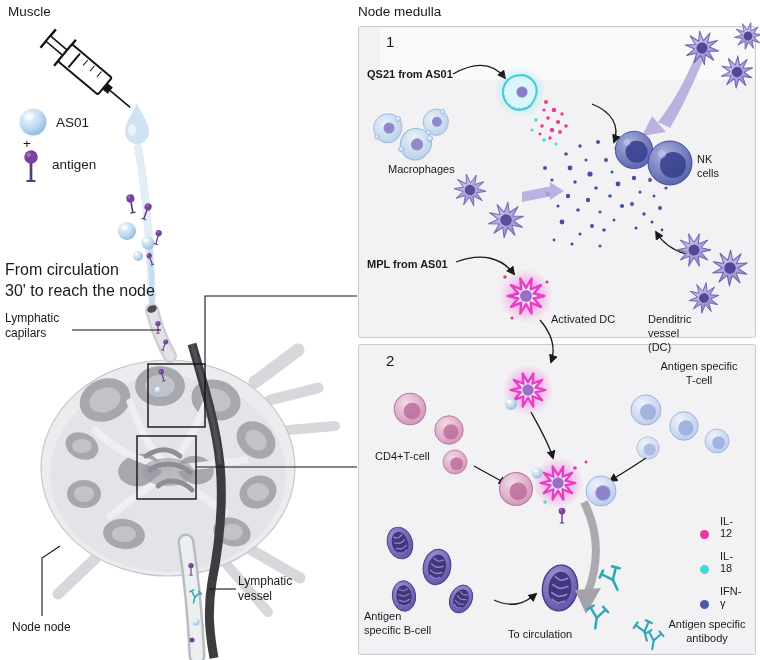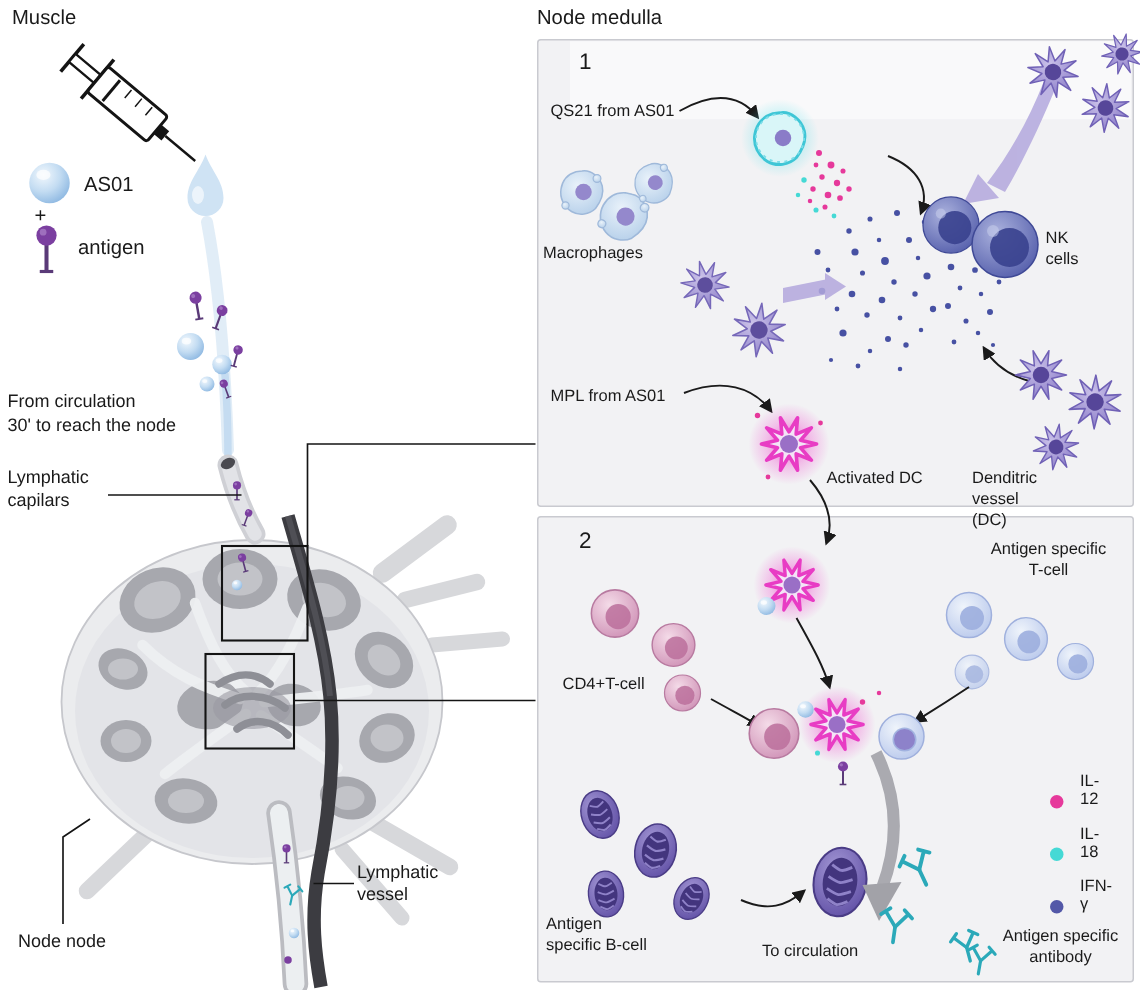--- a/index.html
+++ b/index.html
@@ -2,24 +2,24 @@
 <html><head>
 <meta charset="utf-8">
 <style>
   *{margin:0;padding:0;box-sizing:border-box}
   html,body{width:760px;height:660px;background:#ffffff;overflow:hidden}
   body{font-family:"Liberation Sans", sans-serif;position:relative;color:#1a1a1a}
   #stage{position:absolute;left:0;top:0;width:672px;height:660px}
   #art{position:absolute;left:0;top:0}
   .lbl{position:absolute;font-size:11px;line-height:1.25;white-space:pre-line;color:#1a1a1a}
   .lbl.big{font-size:13.5px}
-  .lbl.bold{font-weight:normal}
+  .lbl.bold{font-weight:bold}
   .lbl.center{text-align:center}
   .lbl.num{font-size:15px}
-  .lbl.small{font-size:12px;line-height:1.3}
+  .lbl.small{font-size:16px;line-height:1.3}
   .legend-row{position:absolute;display:flex;align-items:flex-end;gap:11px}
   .legend-dot{width:9px;height:9px;border-radius:50%;flex:0 0 auto}
   .legend-label{font-size:11px}
 </style>
 </head>
 <body>
 
 <div id="stage">
 
 <svg id="art" width="760" height="660" viewBox="0 0 760 660" xmlns="http://www.w3.org/2000/svg">
@@ -455,21 +455,21 @@
 <div class="lbl small" style="left:5px;top:260px">From circulation
 30' to reach the node</div>
 <div class="lbl" style="left:5px;top:311px;font-size:12px">Lymphatic
 capilars</div>
 <div class="lbl" style="left:238px;top:574px;font-size:12px">Lymphatic
 vessel</div>
 <div class="lbl" style="left:12px;top:620px;font-size:12px">Node node</div>
 
 <div class="lbl num" style="left:386px;top:33px">1</div>
 <div class="lbl bold" style="left:367px;top:68px">QS21 from AS01</div>
-<div class="lbl" style="left:362px;top:163px">Macrophages</div>
+<div class="lbl" style="left:388px;top:163px">Macrophages</div>
 <div class="lbl" style="left:697px;top:153px">NK cells</div>
 <div class="lbl bold" style="left:367px;top:258px">MPL from AS01</div>
 <div class="lbl" style="left:551px;top:313px">Activated DC</div>
 <div class="lbl" style="left:648px;top:313px">Denditric vessel (DC)</div>
 
 <div class="lbl num" style="left:386px;top:352px">2</div>
 <div class="lbl center" style="left:653px;top:360px;width:92px">Antigen specific
 T-cell</div>
 <div class="lbl" style="left:375px;top:450px">CD4+T-cell</div>
 <div class="lbl" style="left:364px;top:610px;width:90px">Antigen

